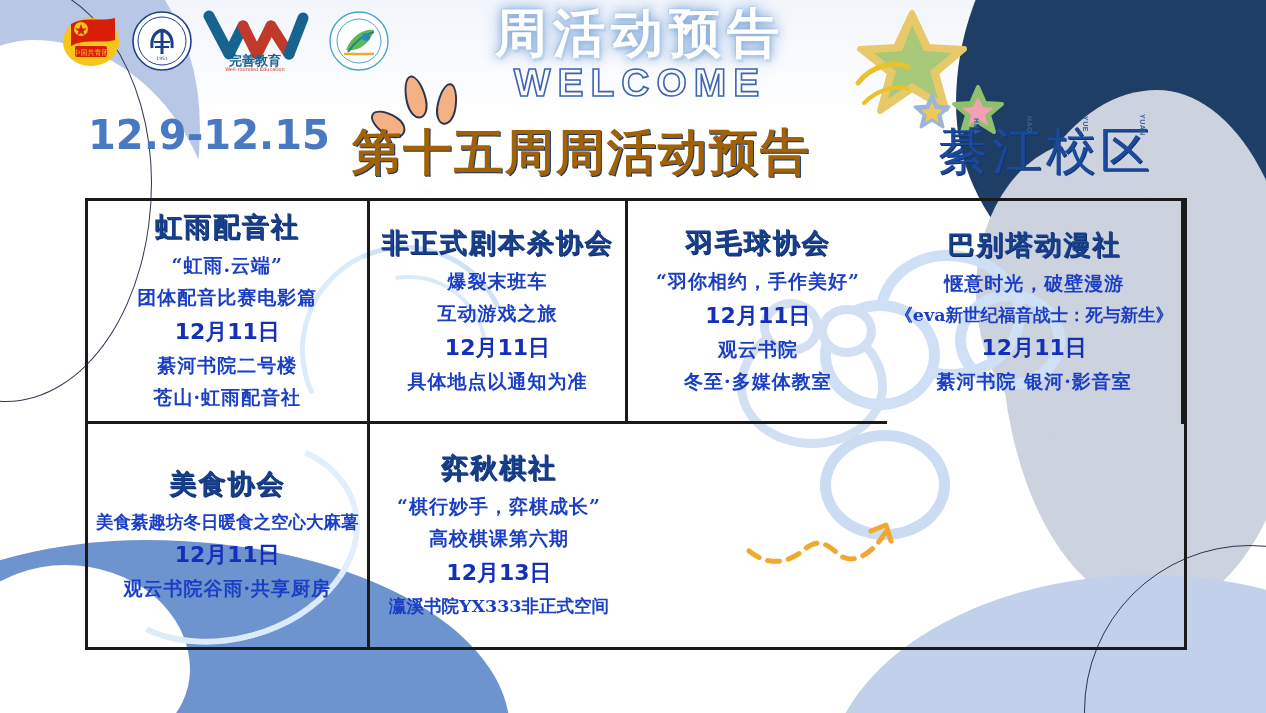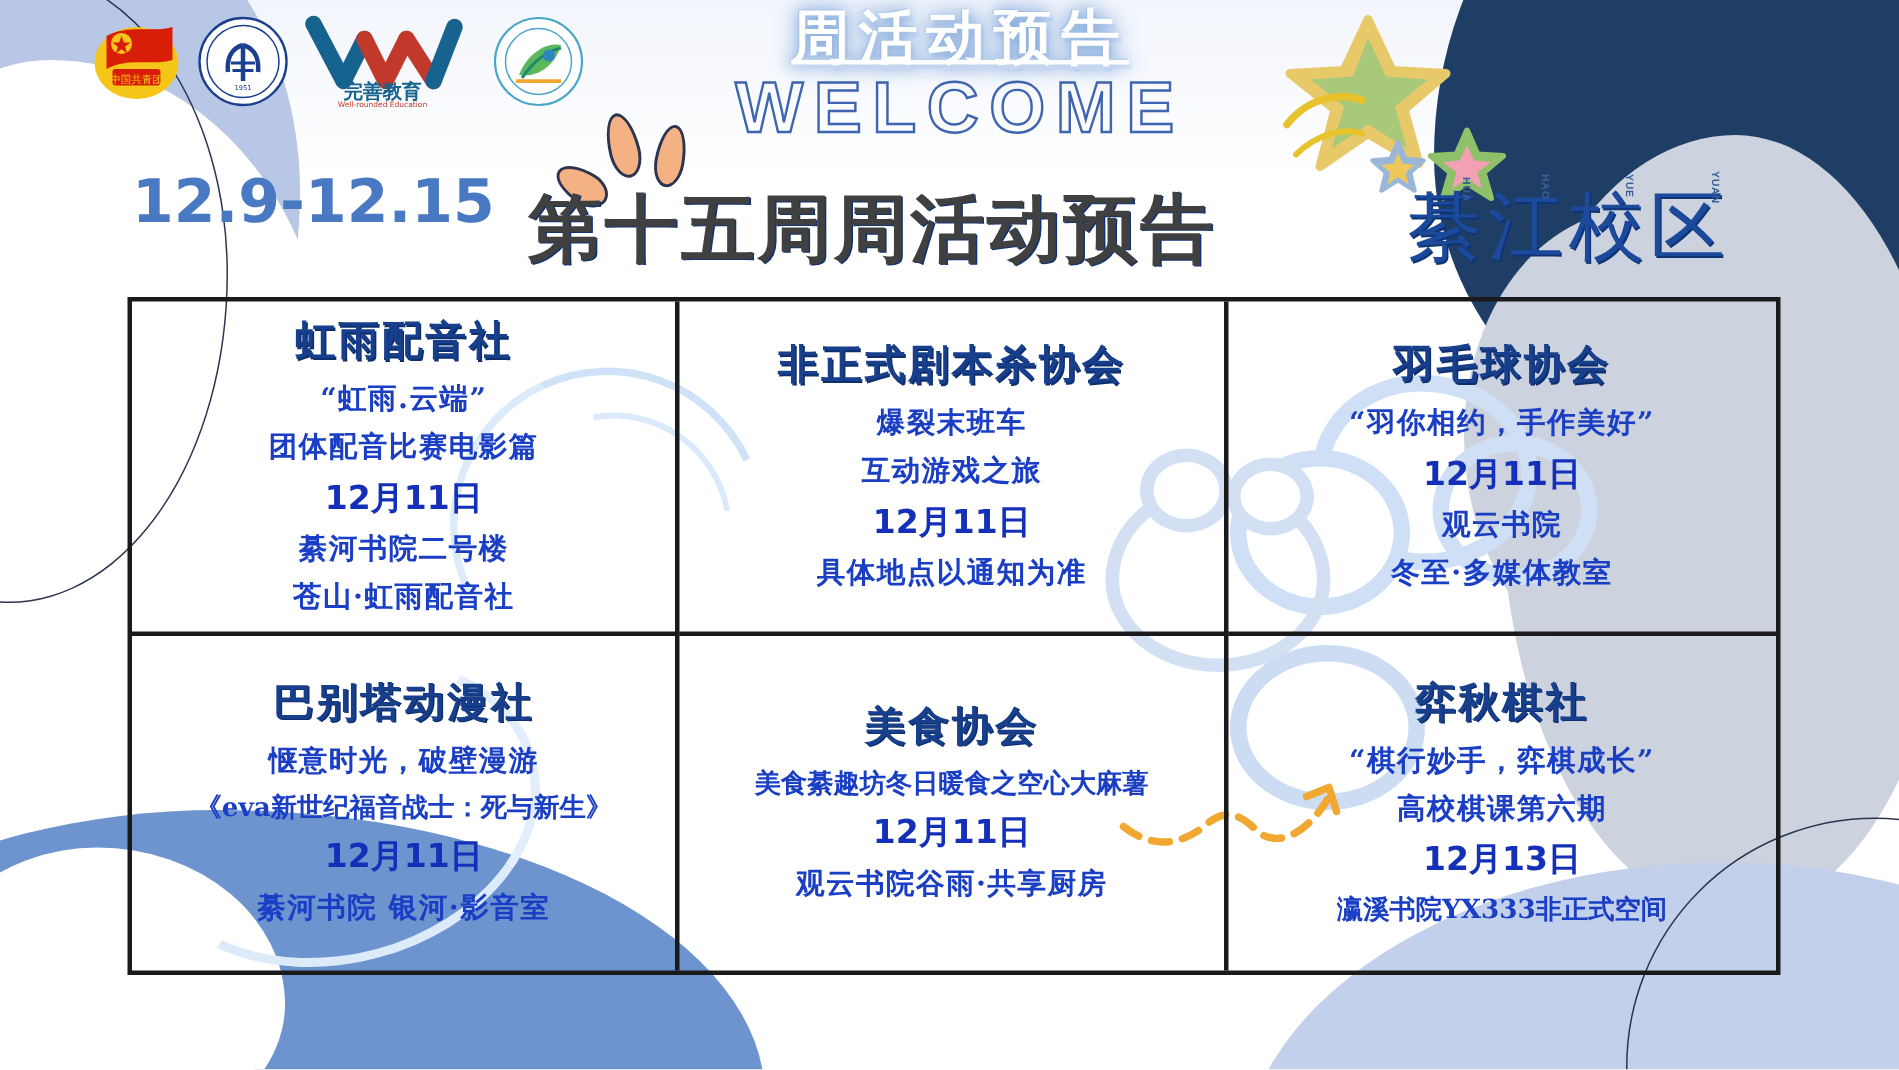--- a/index.html
+++ b/index.html
@@ -75,38 +75,38 @@
     background:linear-gradient(180deg,#eef2fa 0%, #f7f9fd 55%, #ffffff 100%);
     opacity:.75;
   }
 
   
   .logos{position:absolute;left:61px;top:10px;display:flex;align-items:flex-end;gap:10px;}
   .logo{display:block;}
 
   .main-title-wrap{position:absolute;left:430px;top:6px;width:420px;text-align:center;}
   .main-title{
-    font-size:39px;font-weight:bold;letter-spacing:6px;color:#ffffff;
+    font-size:52px;font-weight:bold;letter-spacing:6px;color:#ffffff;
     text-shadow:0 0 10px #7ba3d8,0 0 18px #9dbbe4,2px 3px 0 #dfe9f7,-1px -1px 0 #cfdff2;
-    line-height:1.05;white-space:nowrap;text-decoration:underline;
+    line-height:1.05;white-space:nowrap;
   }
   .welcome{
-    font-size:48px;font-weight:bold;letter-spacing:7px;
+    font-size:39px;font-weight:bold;letter-spacing:7px;
     color:transparent;-webkit-text-stroke:1.6px #3f64b0;
     margin-top:2px;line-height:1;
   }
 
   .daterange{
     position:absolute;left:88px;top:112px;
     font-size:40px;font-weight:bold;color:#4a79c4;letter-spacing:0px;
     font-family:"DejaVu Sans",sans-serif;
   }
   .subtitle{
     position:absolute;left:352px;top:120px;
-    font-size:49px;font-weight:bold;color:#404040;letter-spacing:2px;
+    font-size:49px;font-weight:bold;color:#a16207;letter-spacing:2px;
     white-space:nowrap;
     font-family:"DejaVu Serif","Liberation Serif",serif;
     text-shadow:1px 1px 0 #0f3474;
   }
   .campus{
     position:absolute;left:938px;top:118px;
     font-size:50px;font-weight:normal;color:#1b4a9c;letter-spacing:4px;
     white-space:nowrap;
     font-family:"DejaVu Serif","Liberation Serif",serif;
     text-shadow:1px 1px 0 #0f3474;
@@ -162,21 +162,21 @@
     position:absolute;left:90px;top:440px;width:260px;height:190px;
     border:6px solid #e2eefb;border-radius:50%;
     border-color:transparent #e2eefb #dcebfa transparent;transform:rotate(-15deg);
   }
   .arrow-dash{position:absolute;left:745px;top:505px;width:180px;height:70px;}
 
   
   .grid{
     position:absolute;left:85px;top:198px;width:1096px;height:446px;
     border:3.5px solid #1a1a1a;background:transparent;
-    display:grid;grid-template-columns:1fr 1fr 1fr;grid-template-rows:1fr 1fr;
+    display:grid;grid-template-columns:1fr 1fr 1fr 1fr;grid-template-rows:1fr 1fr;
   }
   .cell{
     border-right:3.5px solid #1a1a1a;border-bottom:3.5px solid #1a1a1a;
     display:flex;flex-direction:column;align-items:center;justify-content:center;
     padding:6px 8px;box-sizing:border-box;text-align:center;
   }
   .cell:nth-child(3n){border-right:none;}
   .cell:nth-child(n+4){border-bottom:none;}
   .club{
     font-size:27px;font-weight:bold;color:#173f8c;letter-spacing:2px;

